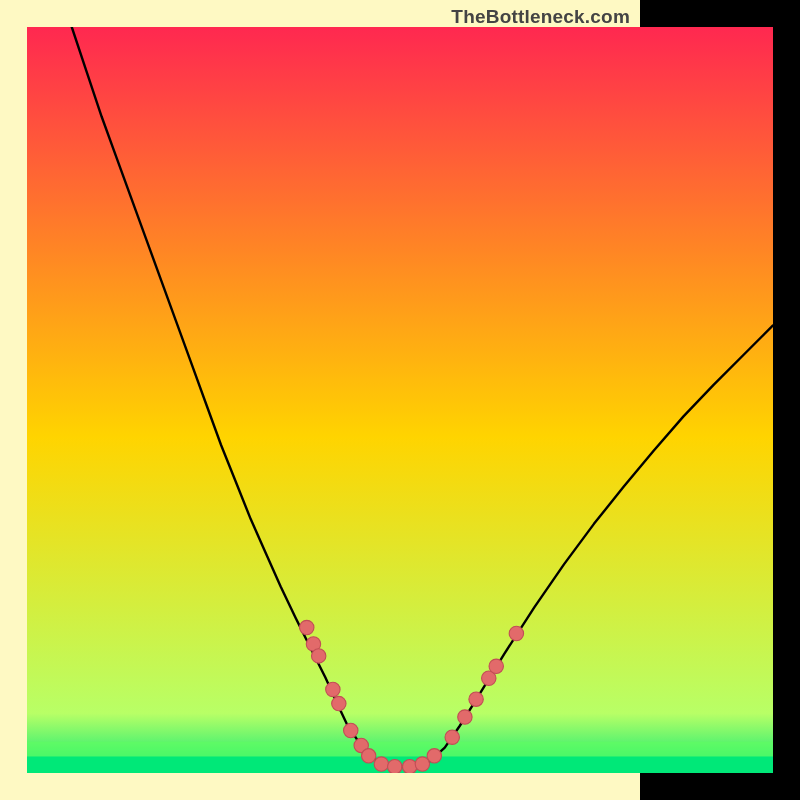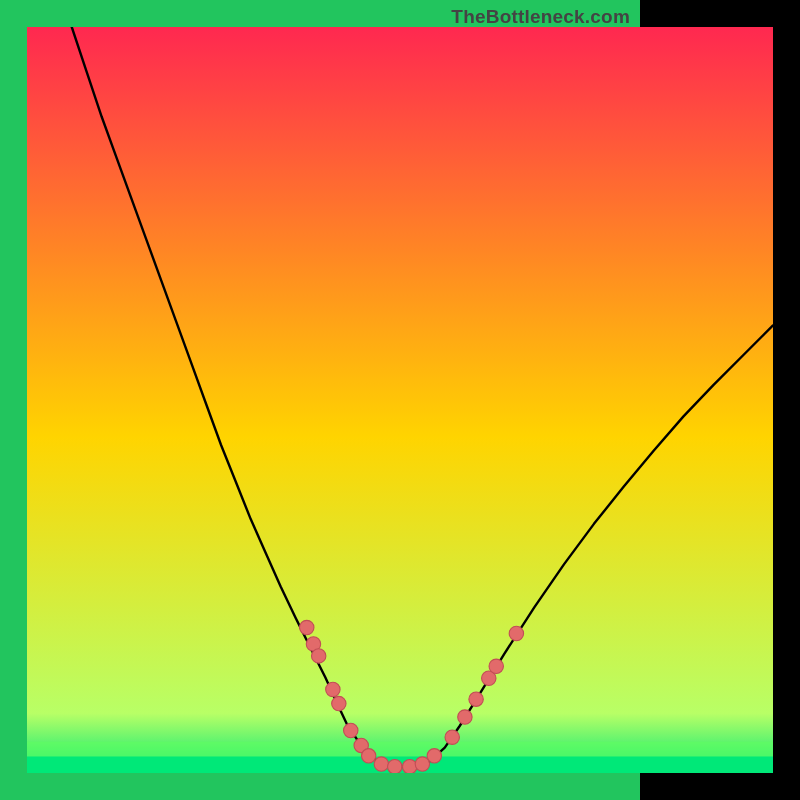--- a/index.html
+++ b/index.html
@@ -7,21 +7,21 @@
     padding: 0;
     width: 800px;
     height: 800px;
     overflow: hidden;
     background: #000;
     font-family: Arial, Helvetica, sans-serif;
   }
   .outer {
     width: 640px;
     height: 800px;
-    background: #22c55e;
+    background: #fef9c3;
     position: relative;
   }
   .watermark {
     position: absolute;
     top: 6px;
     right: 10px;
     color: #444;
     font-size: 19px;
     font-weight: 600;
     letter-spacing: 0.2px;

